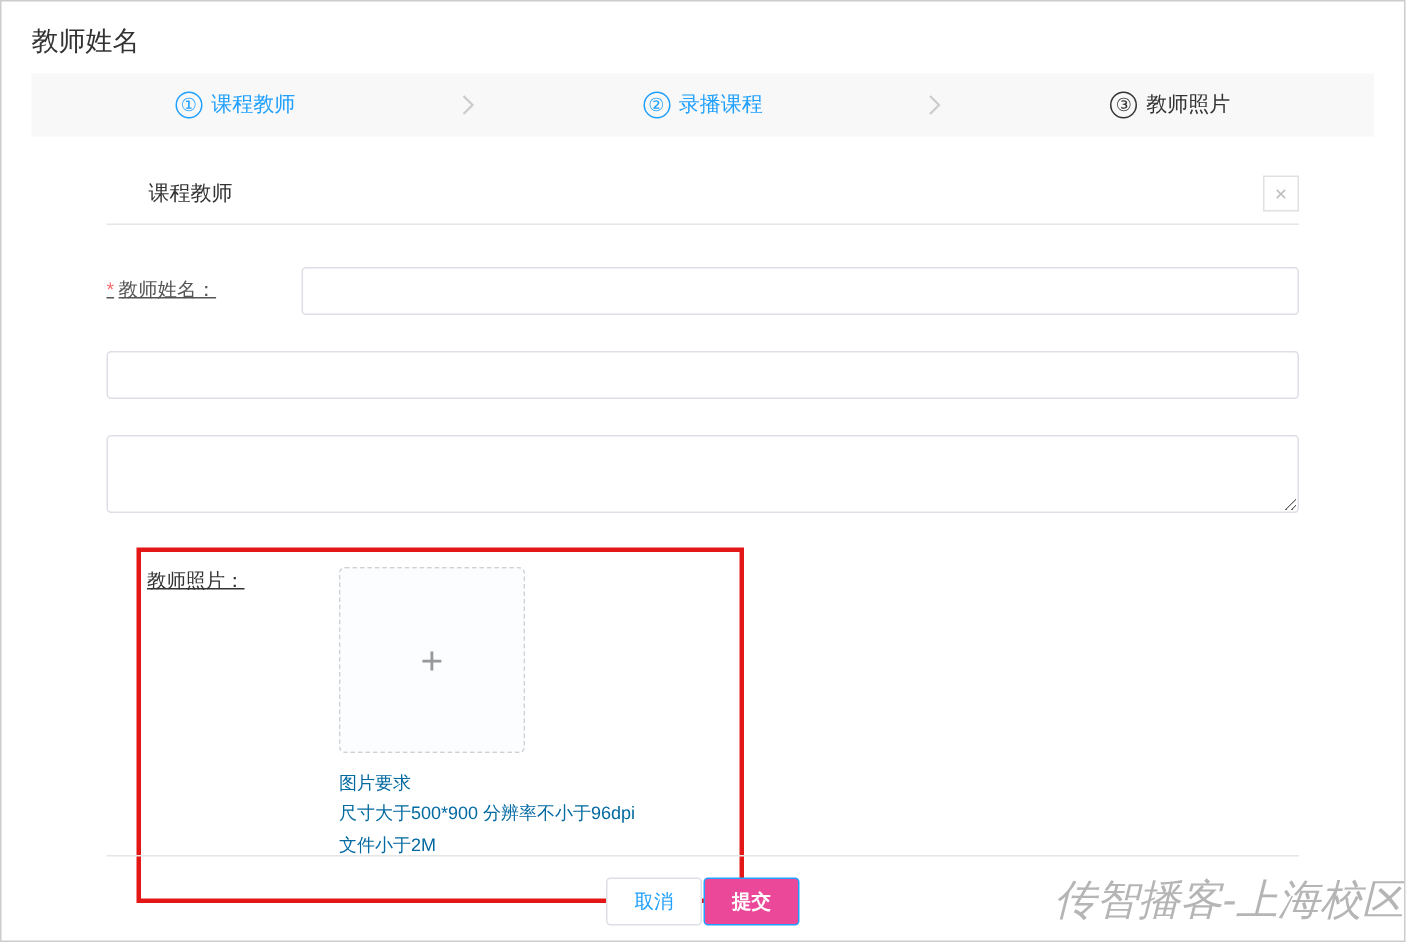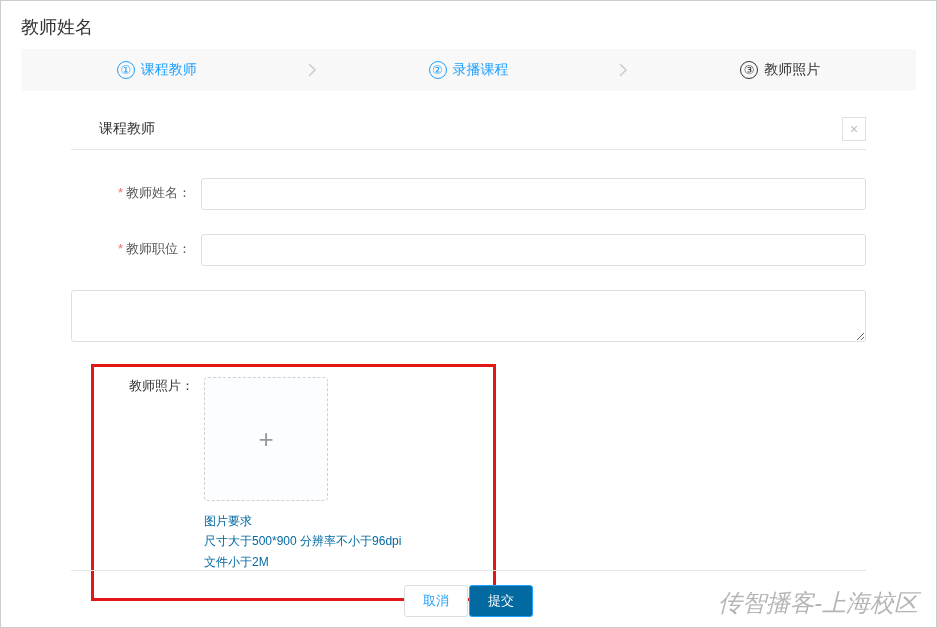--- a/index.html
+++ b/index.html
@@ -86,25 +86,26 @@
     .form {
       padding-top: 28px;
     }
     .form-row {
       display: flex;
       align-items: flex-start;
       margin-bottom: 24px;
     }
     .form-label {
       width: 130px;
-      text-align: right;
+      text-align: left;
       font-size: 13px;
       color: #555;
       padding-right: 10px;
       padding-top: 6px;
+      text-decoration: underline;
     }
     .form-label .req { color: #f56c6c; margin-right: 3px; }
     .form-control {
       flex: 1;
     }
     .input {
       width: 100%;
       height: 32px;
       border: 1px solid #dcdfe6;
       border-radius: 3px;
@@ -123,21 +124,21 @@
       outline: none;
       font-family: inherit;
     }
     .highlight-box {
       border: 3px solid #e41717;
       padding: 10px 8px 10px 4px;
       margin-left: 20px;
       margin-right: 370px;
       margin-top: -6px;
     }
-    .highlight-box .form-row { margin-bottom: 16px; }
+    .highlight-box .form-row { margin-bottom: 16px; gap: 22px; }
     .highlight-box .form-label { width: 106px; padding-top: 0; font-weight: 500; color: #333; font-size: 13px;}
     .upload-box {
       width: 124px;
       height: 124px;
       border: 1px dashed #d0d0d0;
       background: #fbfdff;
       display: flex;
       align-items: center;
       justify-content: center;
       cursor: pointer;
@@ -174,29 +175,30 @@
       font-size: 13px;
       cursor: pointer;
       padding: 0 16px;
     }
     .btn-default {
       background: #fff;
       border: 1px solid #dcdfe6;
       color: #20a0ff;
     }
     .btn-primary {
-      background: #0369a1;
+      background: #ec4899;
       border: 1px solid #20a0ff;
       color: #fff;
+      font-weight: bold;
     }
     .watermark {
       position: absolute;
       bottom: 8px;
-      right: 18px;
-      font-size: 24px;
+      right: 0;
+      font-size: 28px;
       color: rgba(120,120,120,0.55);
       font-style: italic;
       pointer-events: none;
       font-weight: 400;
     }
   </style>
 </head>
 <body>
 
 <div class="header">教师姓名</div>
@@ -236,21 +238,20 @@
 
   <div class="form">
     <div class="form-row">
       <div class="form-label"><span class="req">*</span><span>教师姓名：</span></div>
       <div class="form-control">
         <input class="input" value="" style="">
       </div>
     </div>
 
     <div class="form-row">
-      <div class="form-label"><span class="req">*</span><span>教师职位：</span></div>
       <div class="form-control">
         <input class="input" value="" style="">
       </div>
     </div>
 
     <div class="form-row">
       <div class="form-control">
         <textarea class="textarea" style=""></textarea>
       </div>
     </div>

